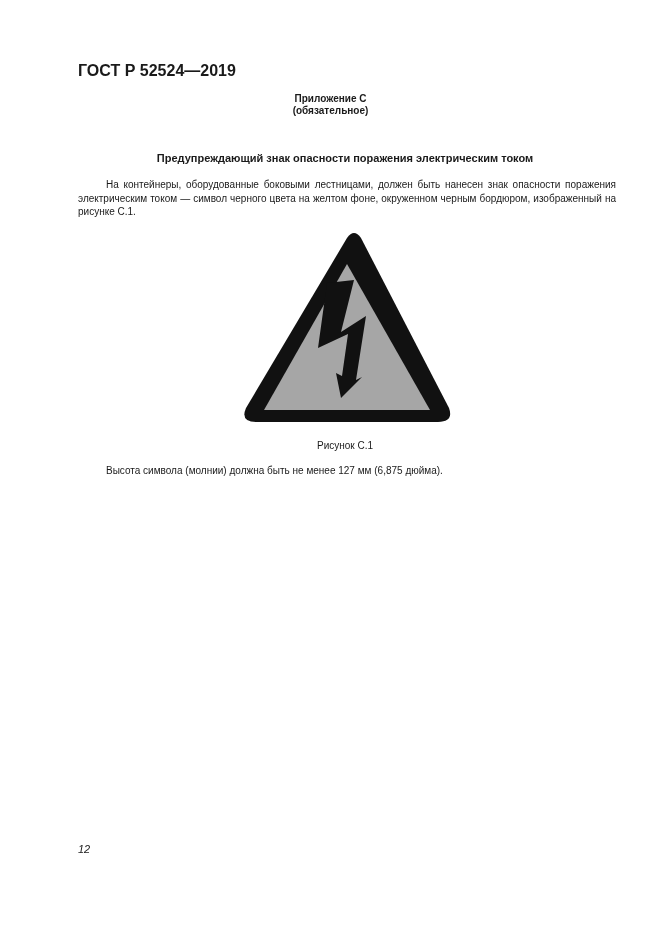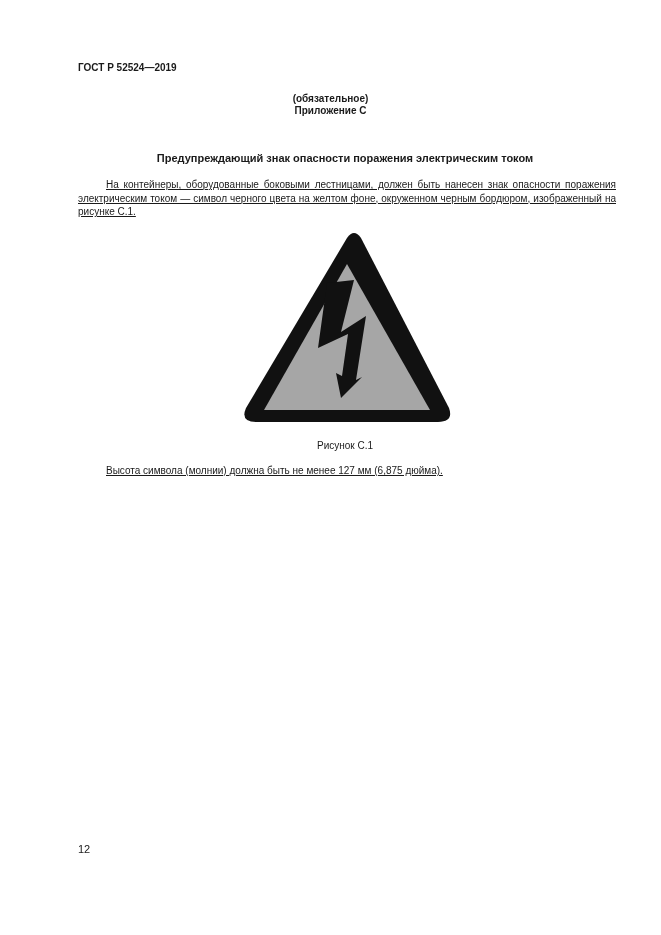--- a/index.html
+++ b/index.html
@@ -1,38 +1,38 @@
 <!DOCTYPE html>
 <html><head>
   <meta charset="utf-8">
   <style>
     html, body { margin: 0; padding: 0; background: #ffffff; }
     body { width: 661px; height: 935px; position: relative; overflow: hidden;
            font-family: "Liberation Sans", sans-serif; color: #1a1a1a; }
     .abs { position: absolute; }
-    .header { left: 78px; top: 62px; font-size: 10px; font-weight: bold; }
+    .header { left: 78px; top: 62px; font-size: 16px; font-weight: bold; }
     .appendix { left: 0; width: 661px; top: 93px; text-align: center; font-size: 10px; font-weight: bold; line-height: 12px; }
     .title { left: 0; width: 690px; top: 152px; text-align: center; font-size: 11px; font-weight: bold; }
     .para { left: 78px; width: 538px; font-size: 10px; line-height: 13.5px; text-align: justify; }
     .para p { margin: 0; }
-    .para p.indent { text-indent: 28px; text-decoration: underline; }
+    .para p.indent { text-indent: 28px; }
     .p1 { top: 178px; }
     .figure { left: 238px; top: 230px; width: 218px; height: 198px; }
     .caption { left: 0; width: 690px; top: 440px; text-align: center; font-size: 10px; }
     .p2 { top: 464px; }
-    .pagenum { left: 78px; top: 843px; font-size: 11px; }
+    .pagenum { left: 78px; top: 843px; font-size: 11px; font-style: italic; }
   </style>
 </head>
 <body>
 
 <div class="abs header">ГОСТ Р 52524—2019</div>
 
 <div class="abs appendix">
+  <div>Приложение С</div>
   <div>(обязательное)</div>
-  <div>Приложение С</div>
 </div>
 
 <div class="abs title">Предупреждающий знак опасности поражения электрическим током</div>
 
 <div class="abs para p1">
   <p class="indent">На контейнеры, оборудованные боковыми лестницами, должен быть нанесен знак опасности поражения электрическим током — символ черного цвета на желтом фоне, окруженном черным бордюром, изображенный на рисунке С.1.</p>
 </div>
 
 <div class="abs figure">
   <svg width="218" height="198" viewBox="0 0 218 198">

